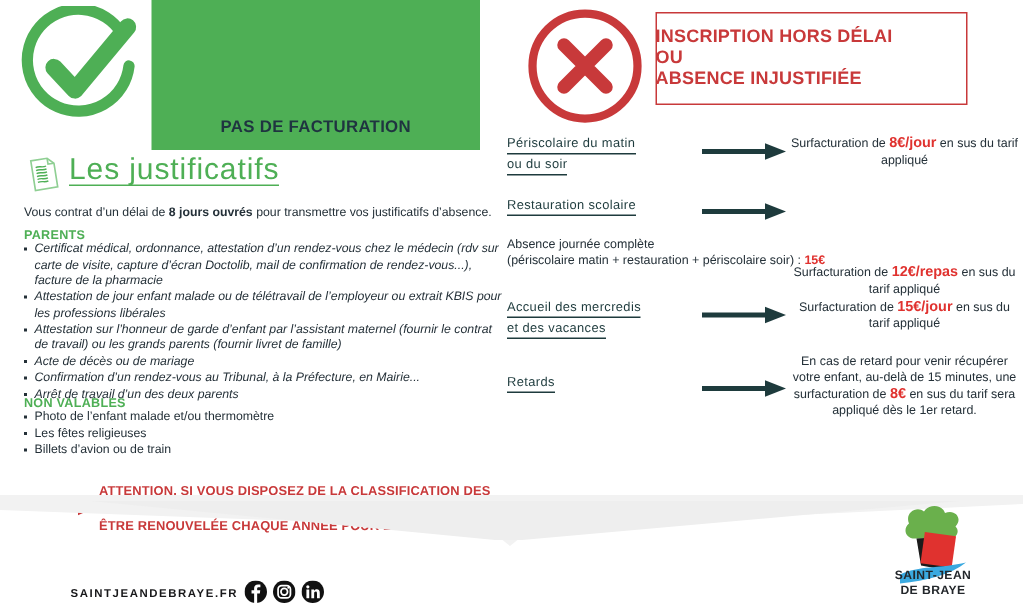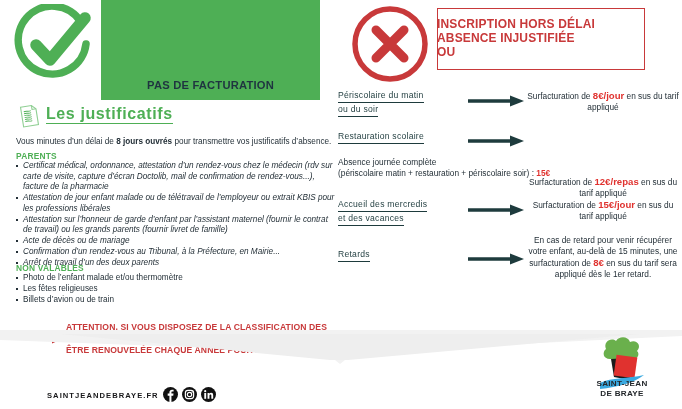--- a/index.html
+++ b/index.html
@@ -83,23 +83,23 @@
     position: absolute;
     left: 16px;
     top: 103px;
     width: 26px;
     height: 26px;
   }
   #justificatifs-title {
     position: absolute;
     left: 46px;
     top: 105px;
-    font-size: 16px;
+    font-size: 20px;
     color: #4eaf55;
-    font-weight: bold;
+    font-weight: normal;
     letter-spacing: 0.6px;
     border-bottom: 1.3px solid #4eaf55;
     padding-bottom: 1px;
     line-height: 17px;
   }
   #delai-text {
     position: absolute;
     left: 16px;
     top: 136px;
     width: 320px;
@@ -326,21 +326,21 @@
   <svg id="doc-icon" viewBox="0 0 26 26">
     <g transform="rotate(-9 13 13)">
       <path d="M6 3 L17 3 L21 7 L21 23 L6 23 Z" fill="#ffffff" stroke="#8fcf93" stroke-width="1.1"></path>
       <path d="M17 3 L17 7 L21 7" fill="none" stroke="#8fcf93" stroke-width="1.1"></path>
       <path d="M8.5 8 C11 7, 13 9, 15.5 8 M8.5 10 C11 9, 13 11, 15.5 10 M8.5 12 C11 11, 13 13, 15.5 12 M8.5 14 C11 13, 13 15, 15.5 14 M8.5 16 C11 15, 13 17, 15.5 16 M8.5 18 C11 17, 13 19, 15.5 18" fill="none" stroke="#4eaf55" stroke-width="0.95"></path>
     </g>
   </svg>
 
   <div id="justificatifs-title">Les justificatifs</div>
 
-  <div id="delai-text"><span>Vous minutes d’un délai de </span><b>8 jours ouvrés</b><span> pour transmettre vos justificatifs d’absence.</span></div>
+  <div id="delai-text"><span>Vous contrat d’un délai de </span><b>8 jours ouvrés</b><span> pour transmettre vos justificatifs d’absence.</span></div>
 
   <div class="section-head" id="valables-head">PARENTS</div>
   <div class="doc-list" id="valables-list">
     <div class="li">Certificat médical, ordonnance, attestation d’un rendez-vous chez le médecin (rdv sur carte de visite, capture d’écran Doctolib,  mail de confirmation de rendez-vous...), facture de la pharmacie</div>
     <div class="li">Attestation de jour enfant malade ou de télétravail de l’employeur ou extrait KBIS pour les professions libérales</div>
     <div class="li">Attestation sur l’honneur de garde d’enfant par l’assistant maternel (fournir le contrat de travail) ou les grands parents (fournir livret de famille)</div>
     <div class="li">Acte de décès ou de mariage</div>
     <div class="li">Confirmation d’un rendez-vous au Tribunal, à la Préfecture, en Mairie...</div>
     <div class="li">Arrêt de travail d’un des deux parents</div>
   </div>
@@ -398,22 +398,22 @@
   </div>
 
   <svg id="x-icon" viewBox="0 0 80 80">
     <circle cx="40" cy="40" r="35" fill="none" stroke="#c8393a" stroke-width="5.5"></circle>
     <path d="M26 26 L54 54 M54 26 L26 54" stroke="#c8393a" stroke-width="9" stroke-linecap="round"></path>
   </svg>
 
   <div id="red-box"></div>
   <div id="red-box-text">
     <div>INSCRIPTION HORS DÉLAI</div>
+    <div>OU</div>
     <div>ABSENCE INJUSTIFIÉE</div>
-    <div>OU</div>
   </div>
 
   <div class="row-label" id="row1-label">
     <span class="u">Périscolaire du matin</span><br>
     <span class="u">ou du soir</span>
   </div>
   <svg class="row-arrow" id="row1-arrow" viewBox="0 0 58 14">
     <path d="M0 7 L44 7" stroke="#1e3b3d" stroke-width="3.4"></path>
     <path d="M42 1.5 L56 7 L42 12.5 Z" fill="#1e3b3d"></path>
   </svg>

